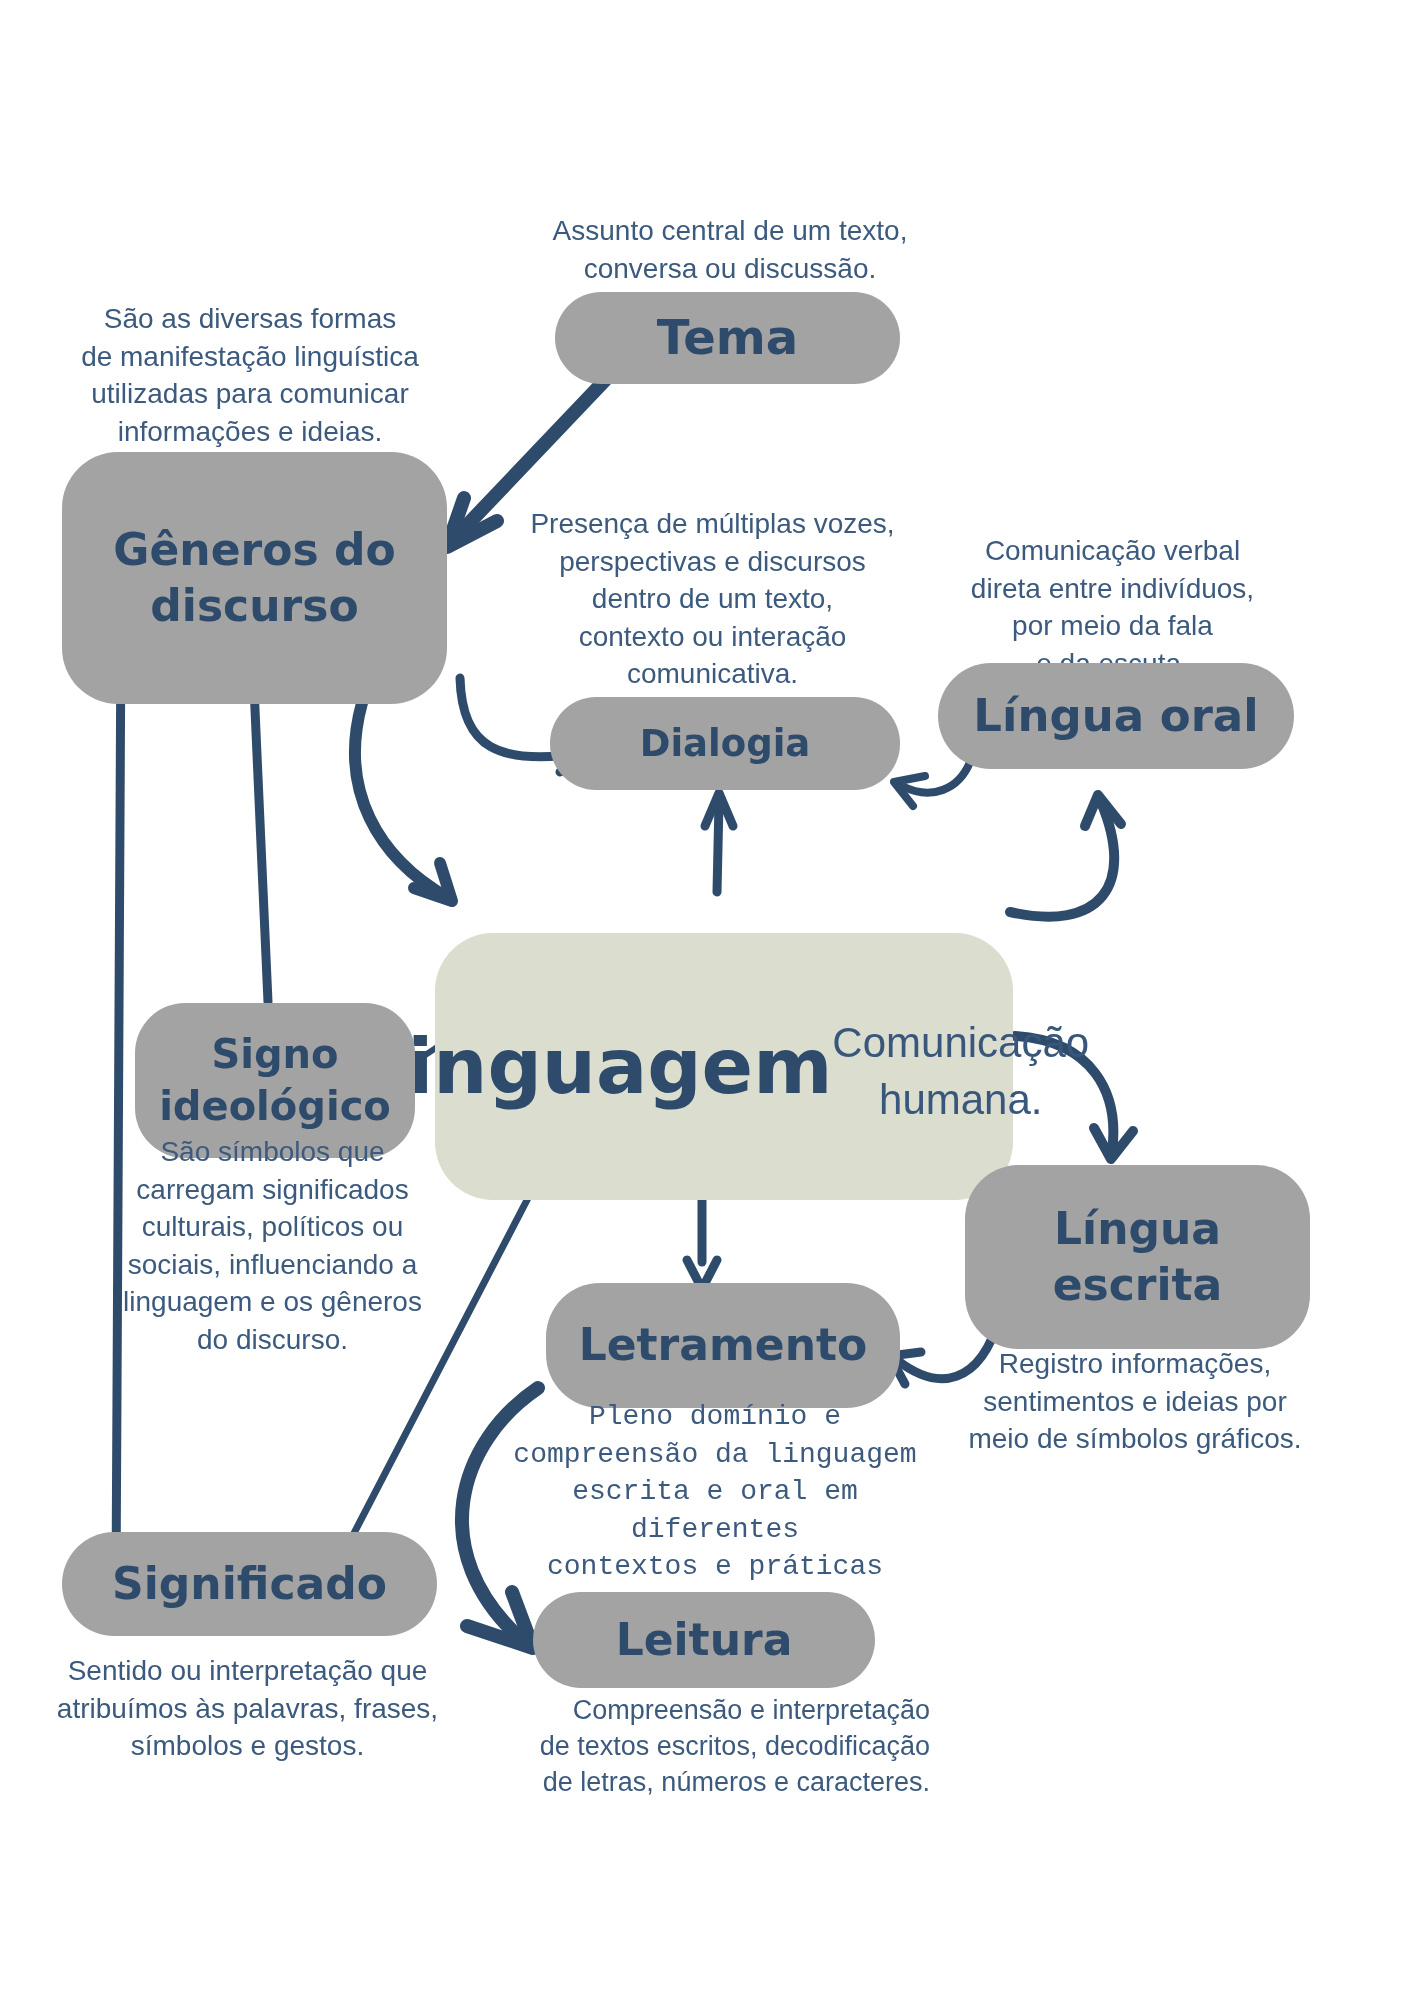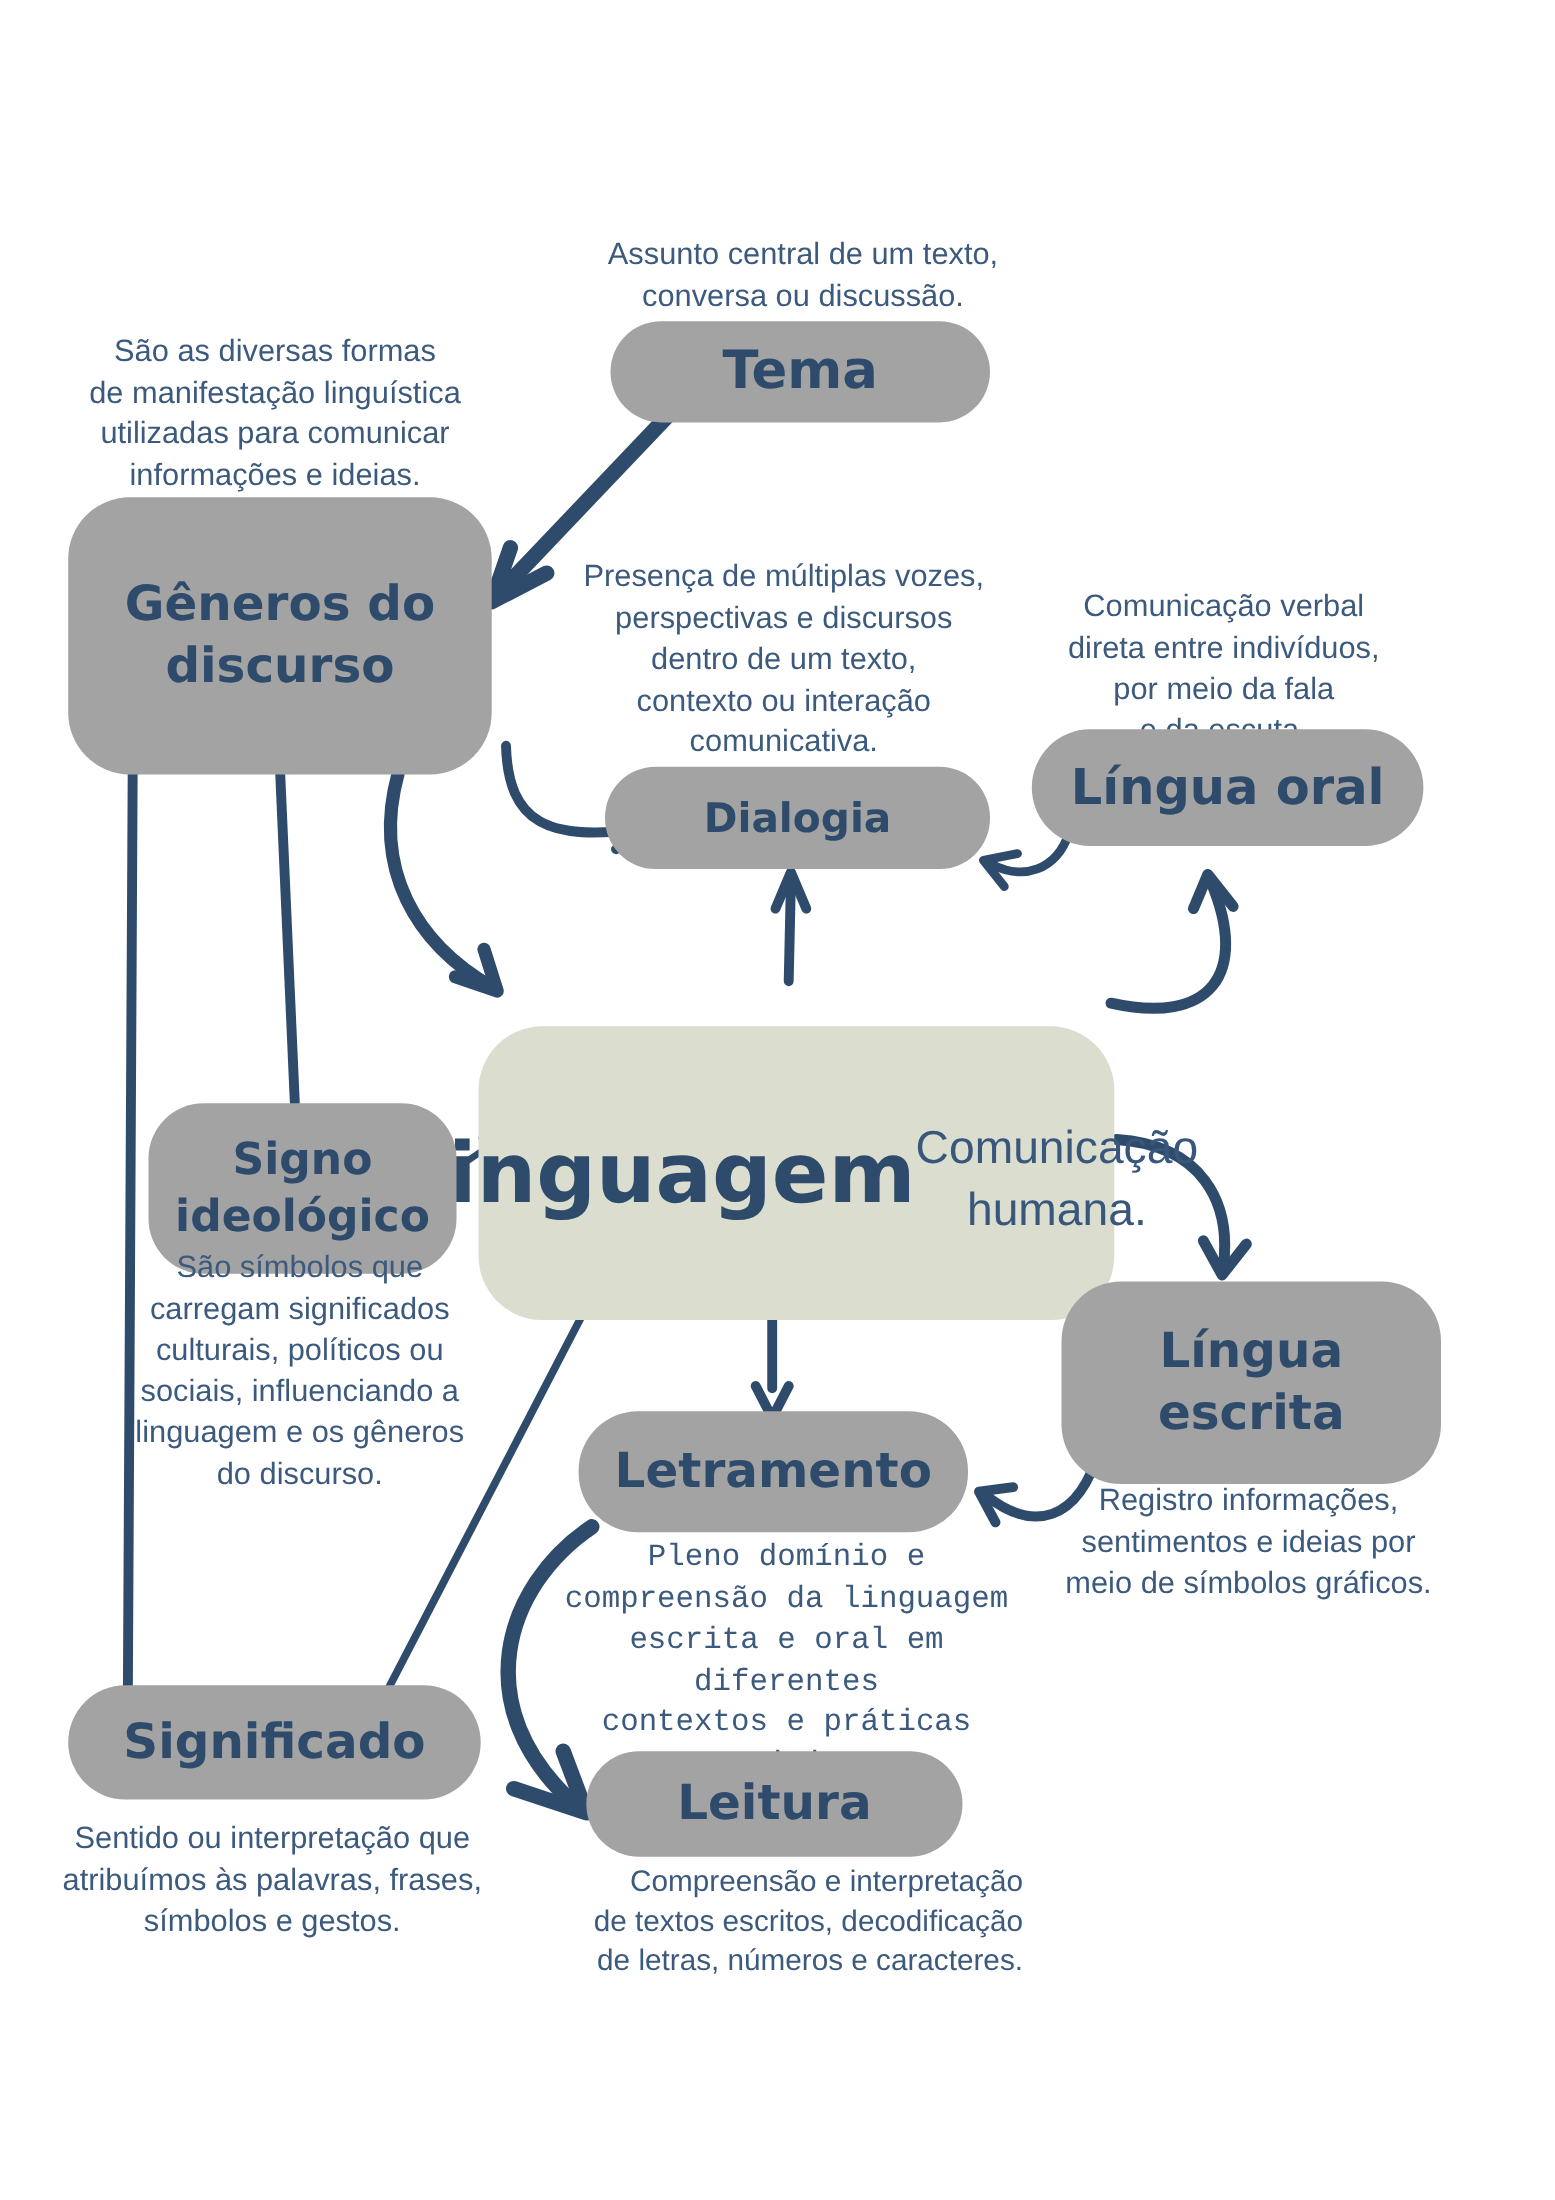--- a/index.html
+++ b/index.html
@@ -27,21 +27,21 @@
     text-align:center; white-space:pre-line;
   }
   
   #n-tema        { left:555px;  top:292px;  width:345px; height:92px;  border-radius:46px; font-size:48px; }
   #n-generos     { left:62px;   top:452px;  width:385px; height:252px; border-radius:56px; font-size:44px; }
   #n-dialogia    { left:550px;  top:697px;  width:350px; height:93px;  border-radius:46px; font-size:37px; }
   #n-lingua-oral { left:938px;  top:663px;  width:356px; height:106px; border-radius:53px; font-size:45px; }
   #n-linguagem   { left:435px;  top:893px;  width:578px; height:267px; border-radius:58px; font-size:76px; }
   #n-signo       { left:135px;  top:1003px; width:280px; height:155px; border-radius:50px; font-size:40px; }
   #n-lingua-escrita { left:965px; top:1165px; width:345px; height:184px; border-radius:54px; font-size:44px; }
-  #n-letramento  { left:526px;  top:1283px; width:354px; height:110px; border-radius:54px; font-size:44px; }
+  #n-letramento  { left:546px;  top:1283px; width:354px; height:125px; border-radius:54px; font-size:44px; }
   #n-significado { left:62px;   top:1532px; width:375px; height:104px; border-radius:52px; font-size:44px; }
   #n-leitura     { left:533px;  top:1592px; width:342px; height:96px;  border-radius:48px; font-size:44px; }
   
   #d-tema        { left:515px; top:212px;  width:430px; }
   #d-generos     { left:40px;  top:300px;  width:420px; }
   #d-dialogia    { left:500px; top:505px;  width:425px; }
   #d-lingua-oral { left:915px; top:532px;  width:395px; }
   #d-signo       { left:70px;  top:1133px; width:405px; }
   #d-lingua-escrita { left:925px; top:1345px; width:420px; }
   #d-letramento  { left:505px; top:1398px; width:420px;font-family:Liberation Mono, monospace; }

